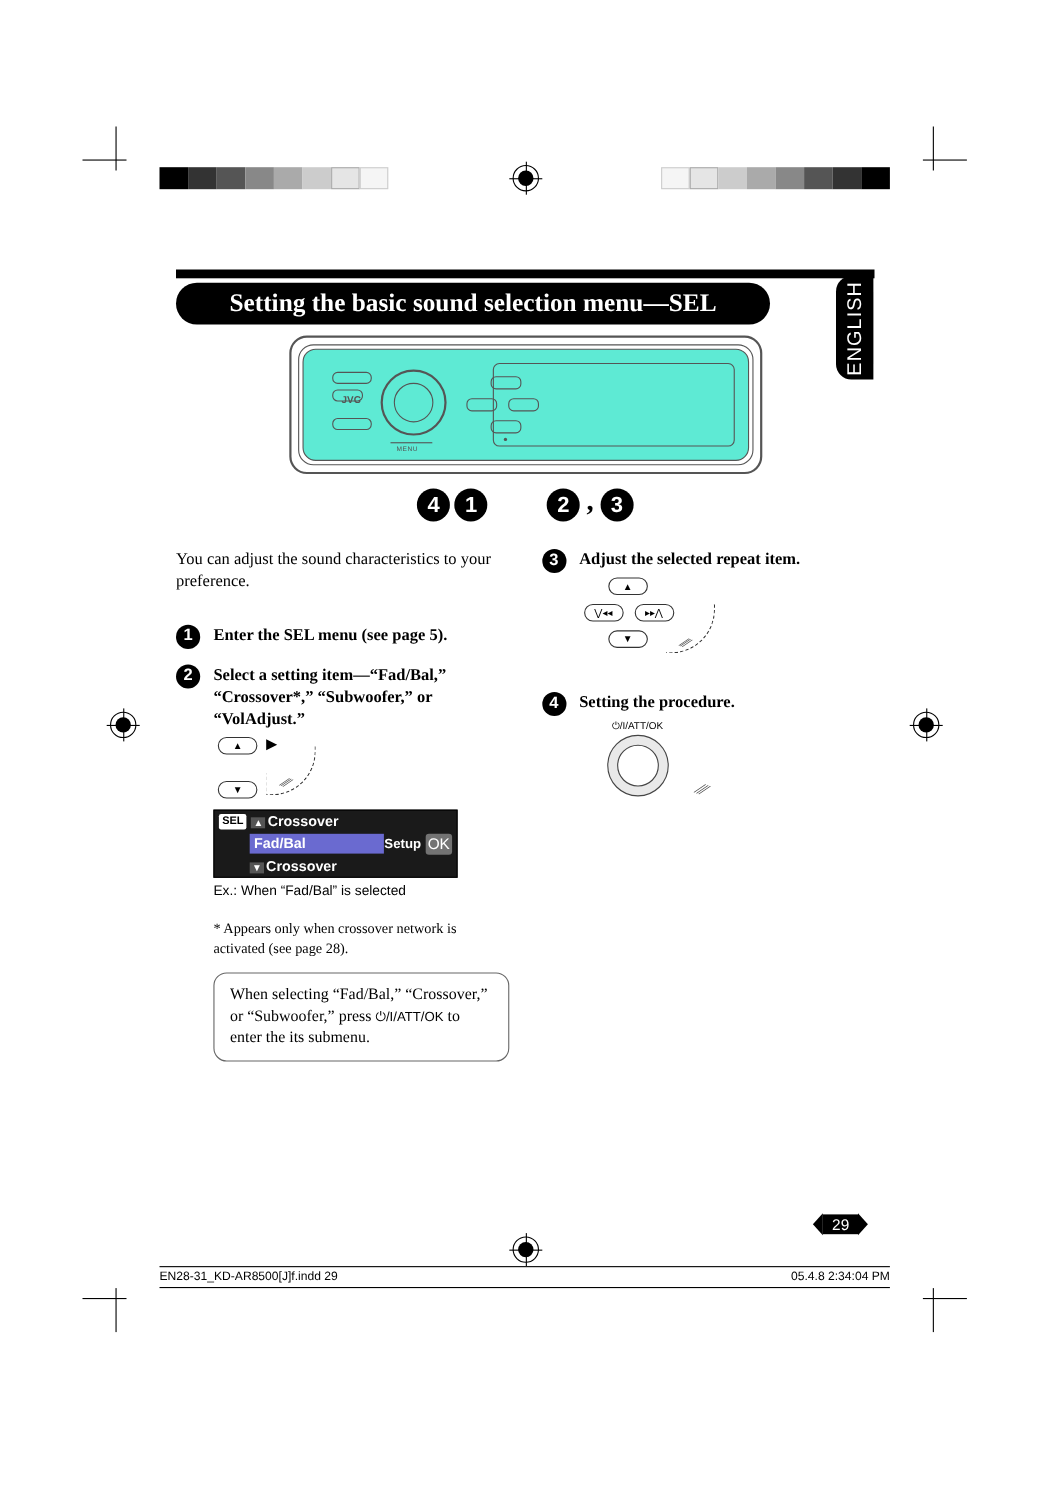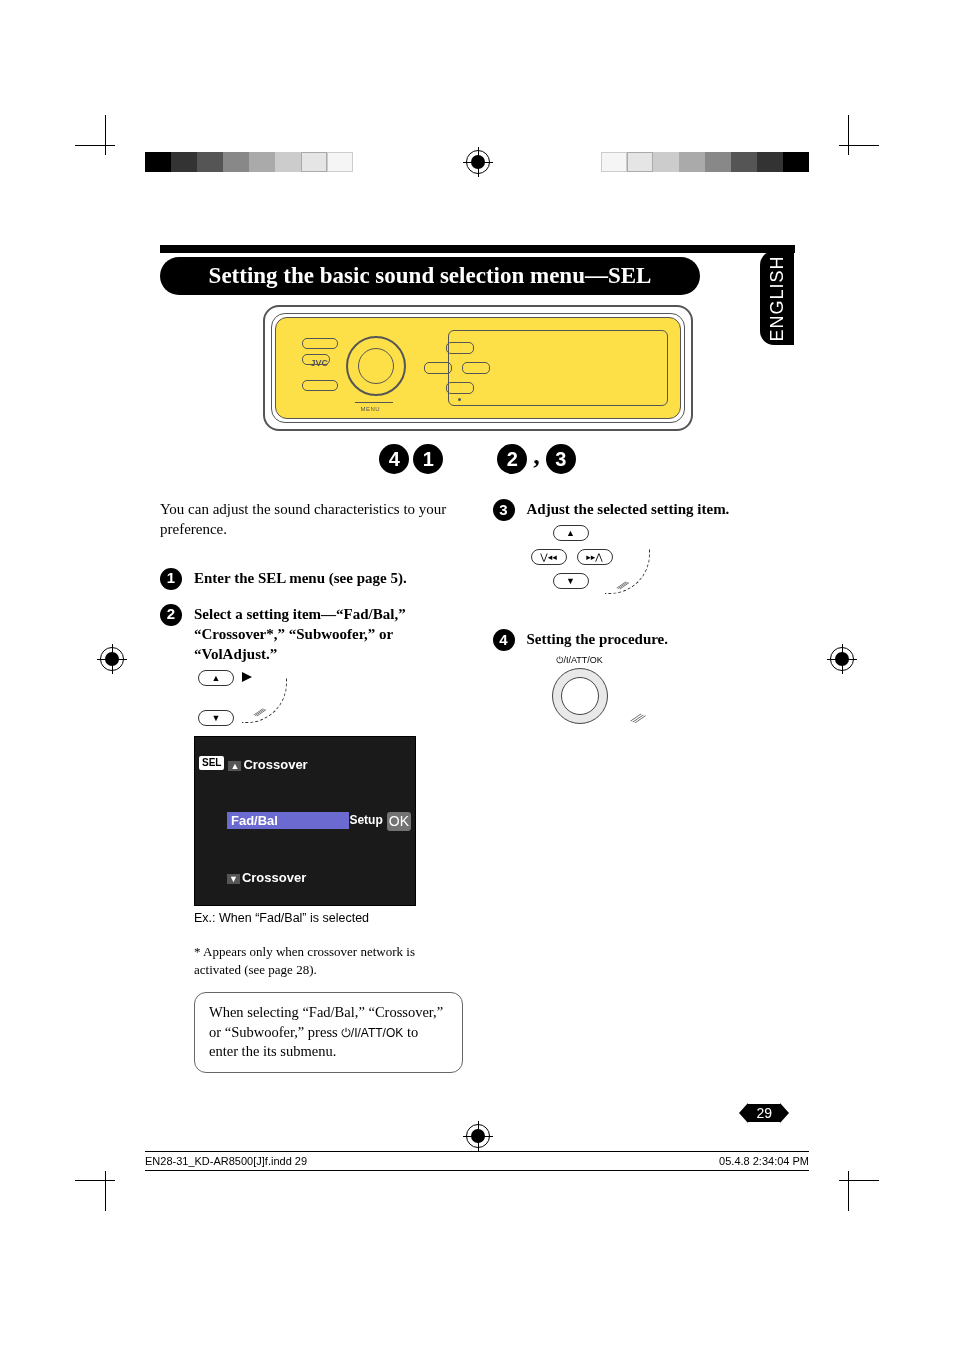--- a/index.html
+++ b/index.html
@@ -101,21 +101,21 @@
     font-family: Arial, sans-serif;
     font-size: 18px;
     letter-spacing: 1px;
     white-space: nowrap;
   }
 
   
   .device-wrap { width: 430px; margin: 10px auto 0; position: relative; }
   .device-outer { border: 2px solid #555; border-radius: 16px; padding: 6px; }
   .device-mid   { border: 1.5px solid #555; border-radius: 14px; padding: 3px; }
-  .device-inner { border: 1.5px solid #555; border-radius: 12px; height: 100px; position: relative; background:#fde047; }
+  .device-inner { border: 1.5px solid #555; border-radius: 12px; height: 100px; position: relative; background:#5eead4; }
   .dev-dial { position:absolute; left:70px; top:18px; width:56px; height:56px; border:2px solid #555; border-radius:50%; }
   .dev-dial::after{content:"";position:absolute;top:10px;left:10px;right:10px;bottom:10px;border:1.5px solid #555;border-radius:50%;}
   .dev-jvc { position:absolute; left:35px; top:40px; font-family:Arial; font-size:9px; font-weight:bold; color:#555; }
   .dev-slot { position:absolute; left:26px; width:34px; height:9px; border:1.2px solid #555; border-radius:5px; }
   .dev-slot.s1{top:20px}.dev-slot.s2{top:36px; width:26px}.dev-slot.s3{top:62px}
   .dev-menu { position:absolute; left:85px; bottom:6px; font-size:6px; font-family:Arial; color:#555; letter-spacing:0.5px}
   .dev-menu::before{content:"";position:absolute;top:-4px;left:-6px;width:38px;border-top:1px solid #555;}
   .dev-screen { position:absolute; right:12px; top:12px; bottom:12px; width:218px; border:1.5px solid #555; border-radius:6px; }
   .dev-pill { position:absolute; width:26px; height:10px; border:1.2px solid #555; border-radius:5px; }
   .dev-pill.up{left:170px; top:24px}
@@ -155,21 +155,21 @@
   .pill.down{top:40px;left:0}
   .pill.l{top:20px;left:-2px}
   .pill.r{top:20px;left:44px}
   .mini-arrow { position:absolute; }
   .mini-arrow.right{ top:2px; left:44px; width:0;height:0;border-left:10px solid #000;border-top:5px solid transparent;border-bottom:5px solid transparent;}
   .curve { position:absolute; top:8px; left:44px; width:44px; height:44px; border:1px dashed #333; border-left:none; border-top:none; border-radius:0 0 40px 0;}
   .slash-cluster { position:absolute; top:34px; left:62px; font-size:14px; letter-spacing:-4px; transform:rotate(20deg); color:#444;}
 
   
   .sel-display { width:220px; background:#1a1a1a; color:#fff; font-family:Arial; font-size:13px; border:1px solid #000; margin-top:6px;}
-  .sel-display .row { display:flex; align-items:flex-start; padding:19px 4px; }
+  .sel-display .row { display:flex; align-items:center; padding:1px 4px; }
   .sel-display .badge { background:#fff;color:#000;font-size:10px;font-weight:bold;padding:0 3px;border-radius:2px;margin-right:4px;}
   .sel-display .arrow-up::before{content:"▲";font-size:9px;margin-right:2px;color:#fff;background:#555;padding:0 2px;}
   .sel-display .arrow-down::before{content:"▼";font-size:9px;margin-right:2px;color:#fff;background:#555;padding:0 2px;}
   .sel-display .selected { background:#6a6ad0; font-weight:bold; flex:1; padding:0 4px;}
   .sel-display .setup { margin-left:auto; font-weight:bold; font-size:12px;}
   .sel-display .ok { background:#737373; color:#fff; font-size:14px; padding:0 2px; border-radius:3px; margin-left:4px;}
 
   .caption { font-family: Arial; font-size:12.5px; margin-top:4px; }
   .footnote { font-size:13px; margin-top:16px; }
 
@@ -357,21 +357,21 @@
               <span> to enter the its submenu.</span>
             </div>
           </div>
         </div>
       </div>
 
       <div class="col">
         <div class="step">
           <span class="circ-num small">3</span>
           <div class="step-body">
-            <span class="step-label">Adjust the selected setting item.</span>
+            <span class="step-label">Adjust the selected repeat item.</span>
 
             <div class="arrows-mini" style="height:76px">
               <div class="pill up" style="left:22px">▲</div>
               <div class="pill l" style="top:24px;left:0">⋁◂◂</div>
               <div class="pill r" style="top:24px;left:46px">▸▸⋀</div>
               <div class="pill down" style="left:22px;top:48px">▼</div>
               <div class="curve" style="top:24px;left:74px"></div>
               <div class="slash-cluster" style="top:52px;left:92px">⁄⁄⁄</div>
             </div>
 

